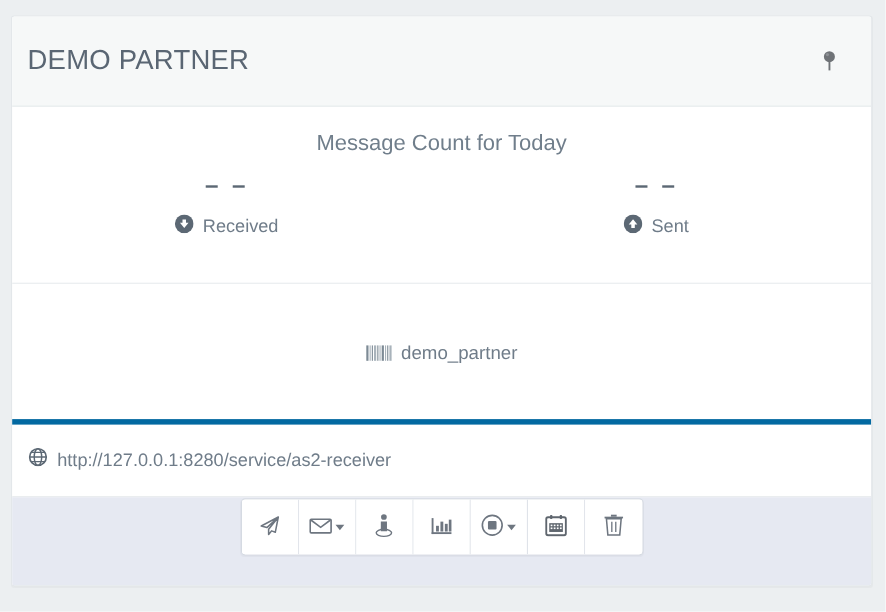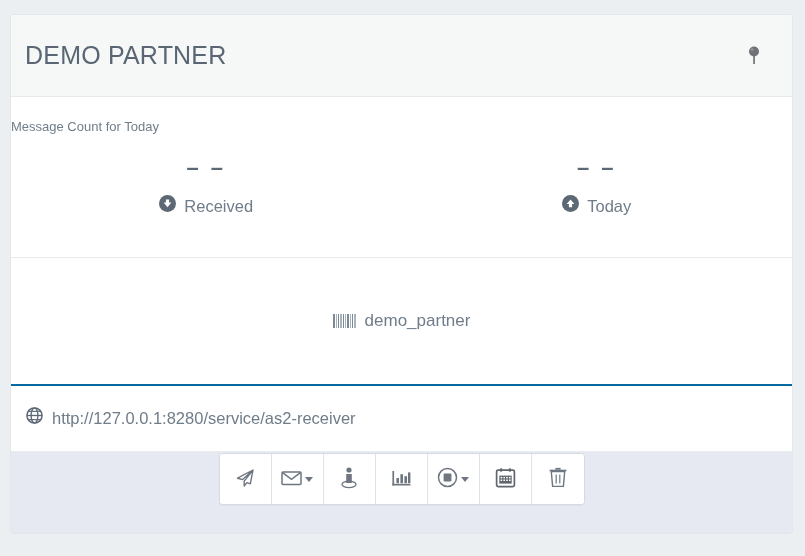--- a/index.html
+++ b/index.html
@@ -71,21 +71,22 @@
     position: relative;
     height: 161px;
     border-bottom: 1px solid #e8ecee;
     box-sizing: border-box;
   }
   .counts-title {
     position: absolute;
     top: 22px;
     left: 0;
     width: 100%;
-    font-size: 13px;
+    text-align: center;
+    font-size: 20px;
     color: #707e8b;
     font-weight: 400;
   }
   .counts-row {
     position: absolute;
     top: 58px;
     left: 0;
     width: 100%;
     display: flex;
   }
@@ -109,21 +110,21 @@
     align-items: center;
     gap: 8px;
     line-height: 20px;
     text-align: center;
   }
 
   
   .section-meta {
     position: relative;
     height: 128px;
-    border-bottom: 2px solid #0369a1;
+    border-bottom: 5px solid #0369a1;
     box-sizing: border-box;
   }
   .meta-row {
     position: absolute;
     top: 52px;
     left: 0;
     width: 100%;
     display: flex;
   }
   .meta-col {
@@ -283,21 +284,21 @@
 
         <div class="count-col">
           <div class="count-value">– –</div>
           <div class="count-label">
             <span>
               <svg width="17" height="17" viewBox="0 0 17 17" aria-hidden="true">
                 <circle cx="8.5" cy="8.5" r="8.5" fill="#5c6874"></circle>
                 <path d="M8.5 4.4 L12.4 9.0 L10.1 9.0 L10.1 12.2 L6.9 12.2 L6.9 9.0 L4.6 9.0 Z" fill="#ffffff"></path>
               </svg>
             </span>
-            <span>Today</span>
+            <span>Sent</span>
           </div>
         </div>
 
       </div>
     </div>
 
     <div class="section-meta">
       <div class="meta-row">
 
         <div class="meta-col">

